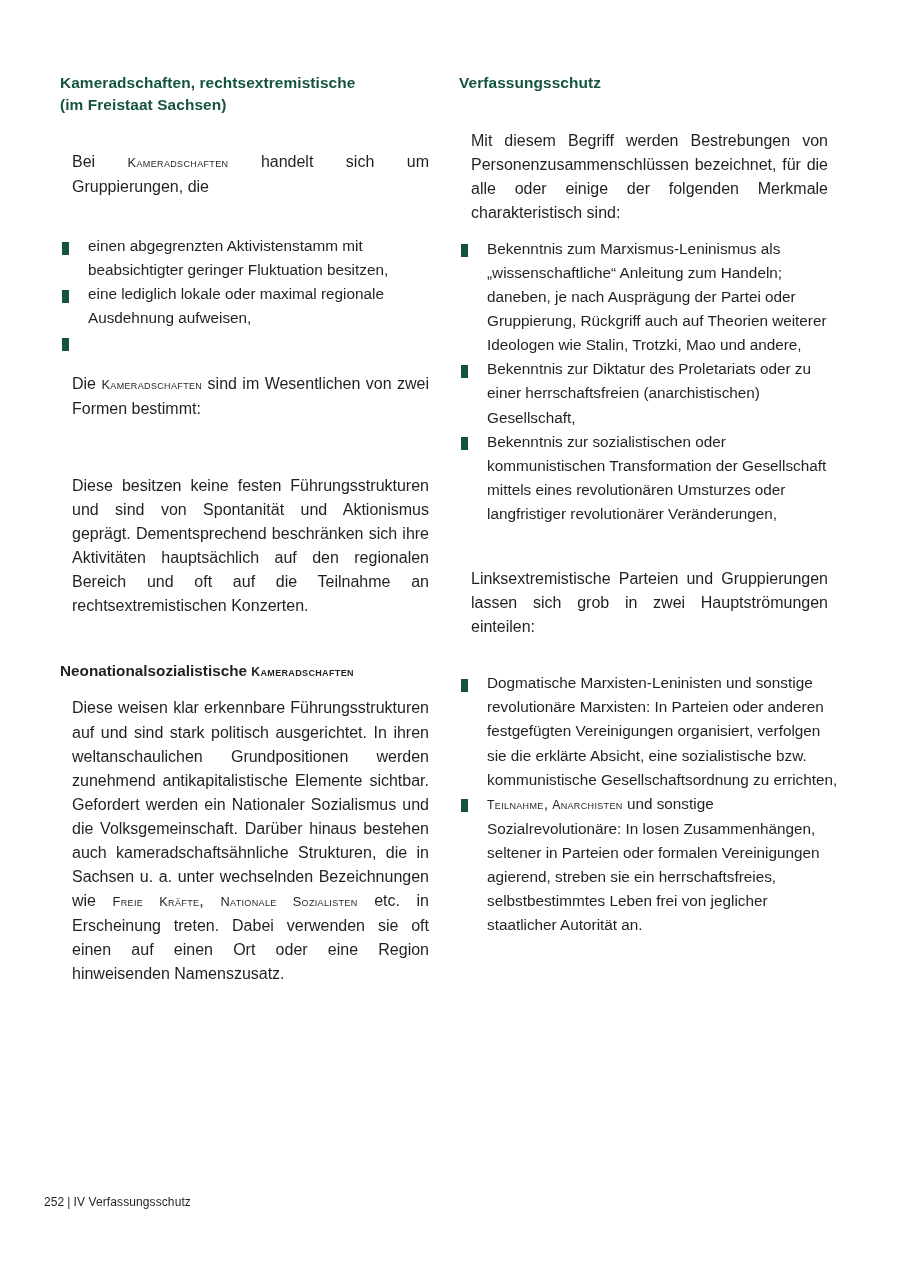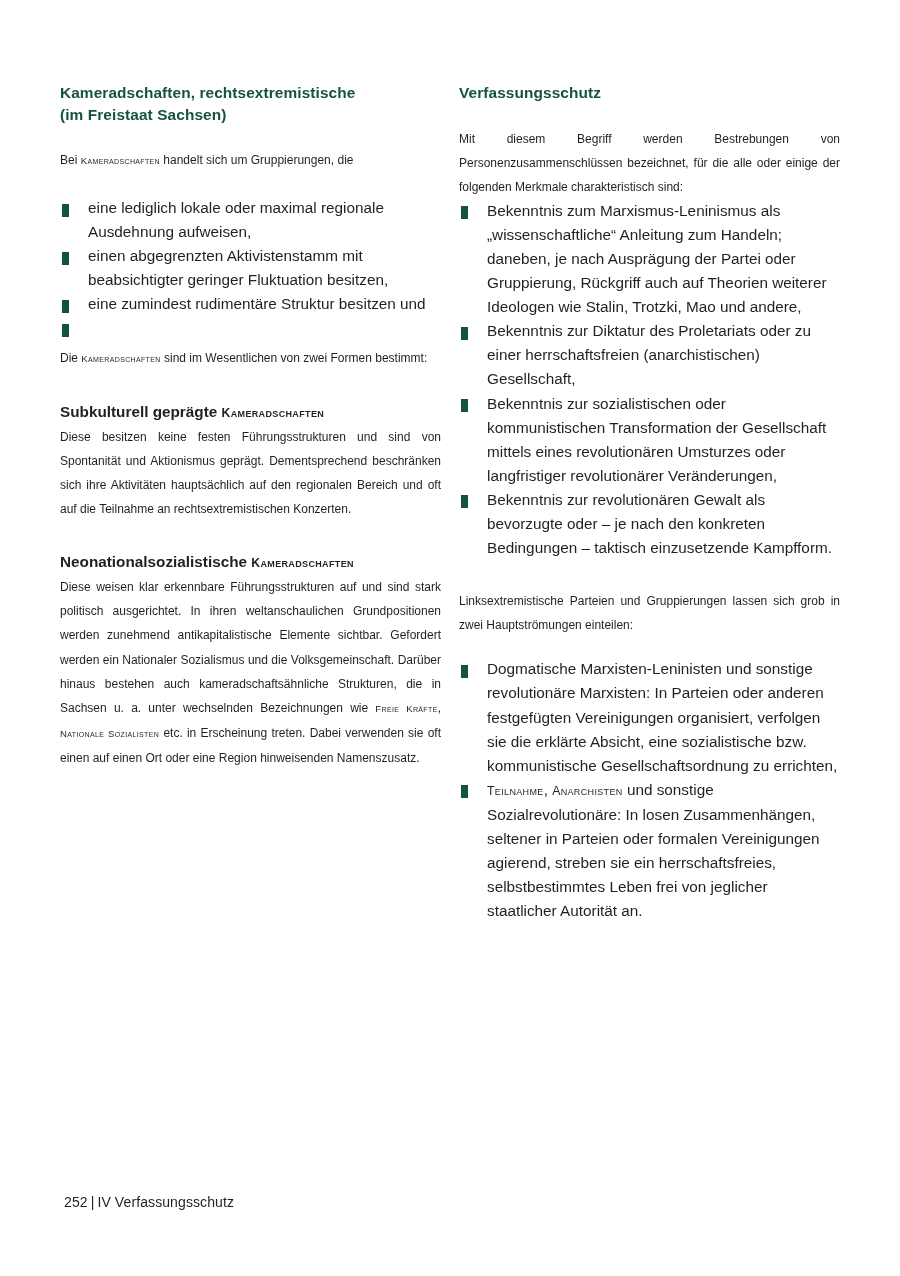--- a/index.html
+++ b/index.html
@@ -35,29 +35,29 @@
   .col {
     width: 381px;
     flex: 0 0 381px;
   }
 
   h2.section-heading {
     color: #14543c;
     font-size: 15.4px;
     line-height: 21.5px;
     font-weight: 600;
-    margin: 16px 0 0 0;
+    margin: 6px 0 0 0;
     letter-spacing: 0.1px;
   }
   h2.section-heading .ln { display: block; }
 
   p.body {
-    font-size: 12px;
+    font-size: 16px;
     line-height: 24.1px;
-    margin: 0;
+    margin: 12px;
     text-align: justify;
     text-justify: inter-word;
     hyphens: manual;
     color: #231f20;
   }
 
   .sc {
     font-variant: small-caps;
     font-feature-settings: "smcp" 1;
     letter-spacing: 0.15px;
@@ -99,23 +99,23 @@
     display: block;
   }
 
   .sp-after-heading { height: 23px; }
   .sp-para { height: 23px; }
   .sp-list-gap { height: 20px; }
   .sp-big { height: 29px; }
 
   .footer {
     position: absolute;
-    left: 64px;
+    left: 44px;
     top: 1192px;
-    font-size: 14px;
+    font-size: 12px;
     line-height: 20px;
     color: #231f20;
     letter-spacing: 0.1px;
     white-space: pre;
   }
   .footer .sep { color: #231f20; padding: 0 3px; }
 </style>
 </head>
 <body>
 
@@ -130,33 +130,31 @@
         <span class="ln">(im Freistaat Sachsen)</span>
       </h2>
 
       <div class="sp-after-heading"></div>
 
       <p class="body"><span>Bei </span><span class="sc sc-faux">Kameradschaften</span><span> handelt sich um Gruppierungen, die</span></p>
 
       <div class="sp-para"></div>
 
       <ul class="bullets">
+        <li><span class="marker"></span><span>einen abgegrenzten Aktivistenstamm mit beabsichtigter geringer Fluktuation besitzen,</span></li>
         <li><span class="marker"></span><span>eine lediglich lokale oder maximal regionale Ausdehnung aufweisen,</span></li>
-        <li><span class="marker"></span><span>einen abgegrenzten Aktivistenstamm mit beabsichtigter geringer Fluktuation besitzen,</span></li>
-        <li><span class="marker"></span><span>eine zumindest rudimentäre Struktur besitzen und</span></li>
         <li><span class="marker"></span></li>
       </ul>
 
       <div class="sp-big"></div>
 
       <p class="body"><span>Die </span><span class="sc sc-faux">Kameradschaften</span><span> sind im Wesentlichen von zwei Formen bestimmt:</span></p>
 
       <div class="sp-big"></div>
 
-      <h3 class="sub-heading"><span>Subkulturell geprägte </span><span class="sc sc-faux">Kameradschaften</span></h3>
 
       <p class="body">Diese besitzen keine festen Führungsstrukturen und sind von Spontanität und Aktionismus geprägt. Dementsprechend beschränken sich ihre Aktivitäten hauptsächlich auf den regionalen Bereich und oft auf die Teilnahme an rechtsextremistischen Konzerten.</p>
 
       <div class="sp-big"></div>
 
       <h3 class="sub-heading"><span>Neonationalsozialistische </span><span class="sc sc-faux">Kameradschaften</span></h3>
 
       <p class="body"><span>Diese weisen klar erkennbare Führungsstrukturen auf und sind stark politisch ausgerichtet. In ihren weltanschaulichen Grundpositionen werden zunehmend antikapitalistische Elemente sichtbar. Gefordert werden ein Nationaler Sozialismus und die Volksgemeinschaft. Darüber hinaus bestehen auch kameradschaftsähnliche Strukturen, die in Sachsen u. a. unter wechselnden Bezeichnungen wie </span><span class="sc sc-faux">Freie Kräfte</span><span>, </span><span class="sc sc-faux">Nationale Sozialisten</span><span> etc. in Erscheinung treten. Dabei verwenden sie oft einen auf einen Ort oder eine Region hinweisenden Namenszusatz.</span></p>
 
     </div>
@@ -168,21 +166,20 @@
       </h2>
 
       <div class="sp-after-heading"></div>
 
       <p class="body">Mit diesem Begriff werden Bestrebungen von Personenzusammenschlüssen bezeichnet, für die alle oder einige der folgenden Merkmale charakteristisch sind:</p>
 
       <ul class="bullets">
         <li><span class="marker"></span><span>Bekenntnis zum Marxismus-Leninismus als „wissenschaftliche“ Anleitung zum Handeln; daneben, je nach Ausprägung der Partei oder Gruppierung, Rückgriff auch auf Theorien weiterer Ideologen wie Stalin, Trotzki, Mao und andere,</span></li>
         <li><span class="marker"></span><span>Bekenntnis zur Diktatur des Proletariats oder zu einer herrschaftsfreien (anarchistischen) Gesellschaft,</span></li>
         <li><span class="marker"></span><span>Bekenntnis zur sozialistischen oder kommunistischen Transformation der Gesellschaft mittels eines revolutionären Umsturzes oder langfristiger revolutionärer Veränderungen,</span></li>
-        <li><span class="marker"></span><span>Bekenntnis zur revolutionären Gewalt als bevorzugte oder – je nach den konkreten Bedingungen – taktisch einzusetzende Kampfform.</span></li>
       </ul>
 
       <div class="sp-big"></div>
 
       <p class="body">Linksextremistische Parteien und Gruppierungen lassen sich grob in zwei Hauptströmungen einteilen:</p>
 
       <div class="sp-list-gap"></div>
 
       <ul class="bullets">
         <li><span class="marker"></span><span>Dogmatische Marxisten-Leninisten und sonstige revolutionäre Marxisten: In Parteien oder anderen festgefügten Vereinigungen organisiert, verfolgen sie die erklärte Absicht, eine sozialistische bzw. kommunistische Gesellschaftsordnung zu errichten,</span></li>

